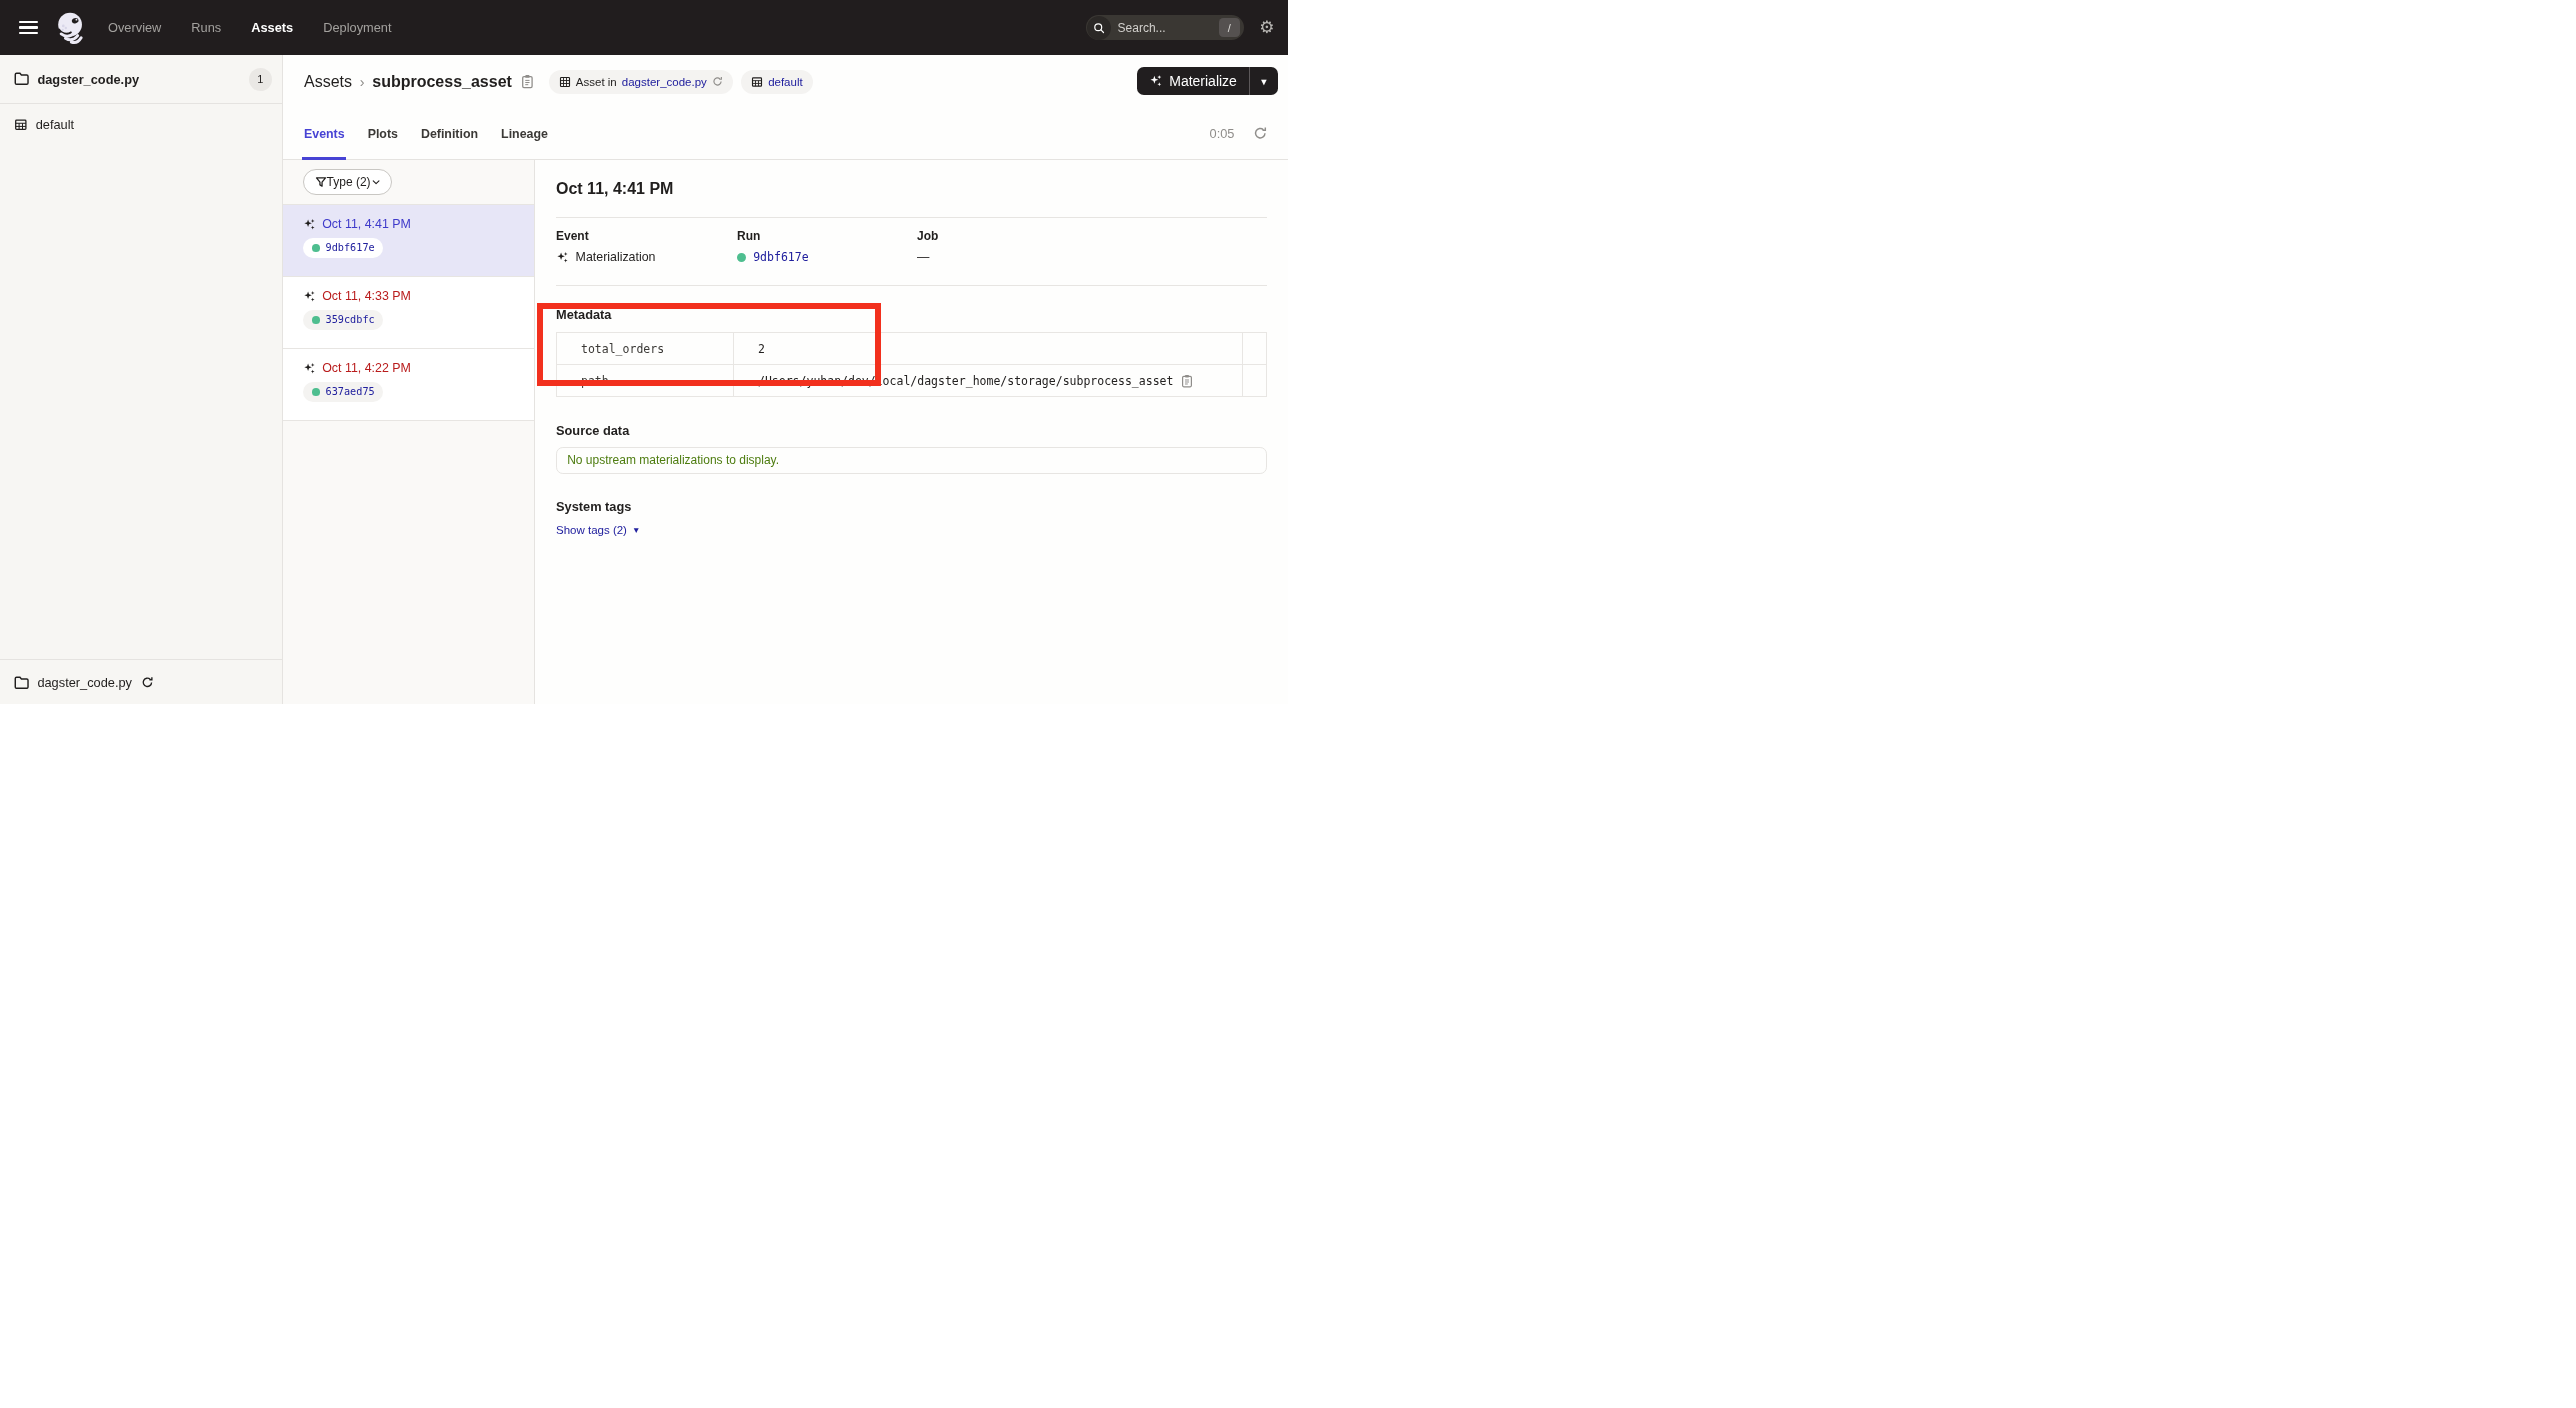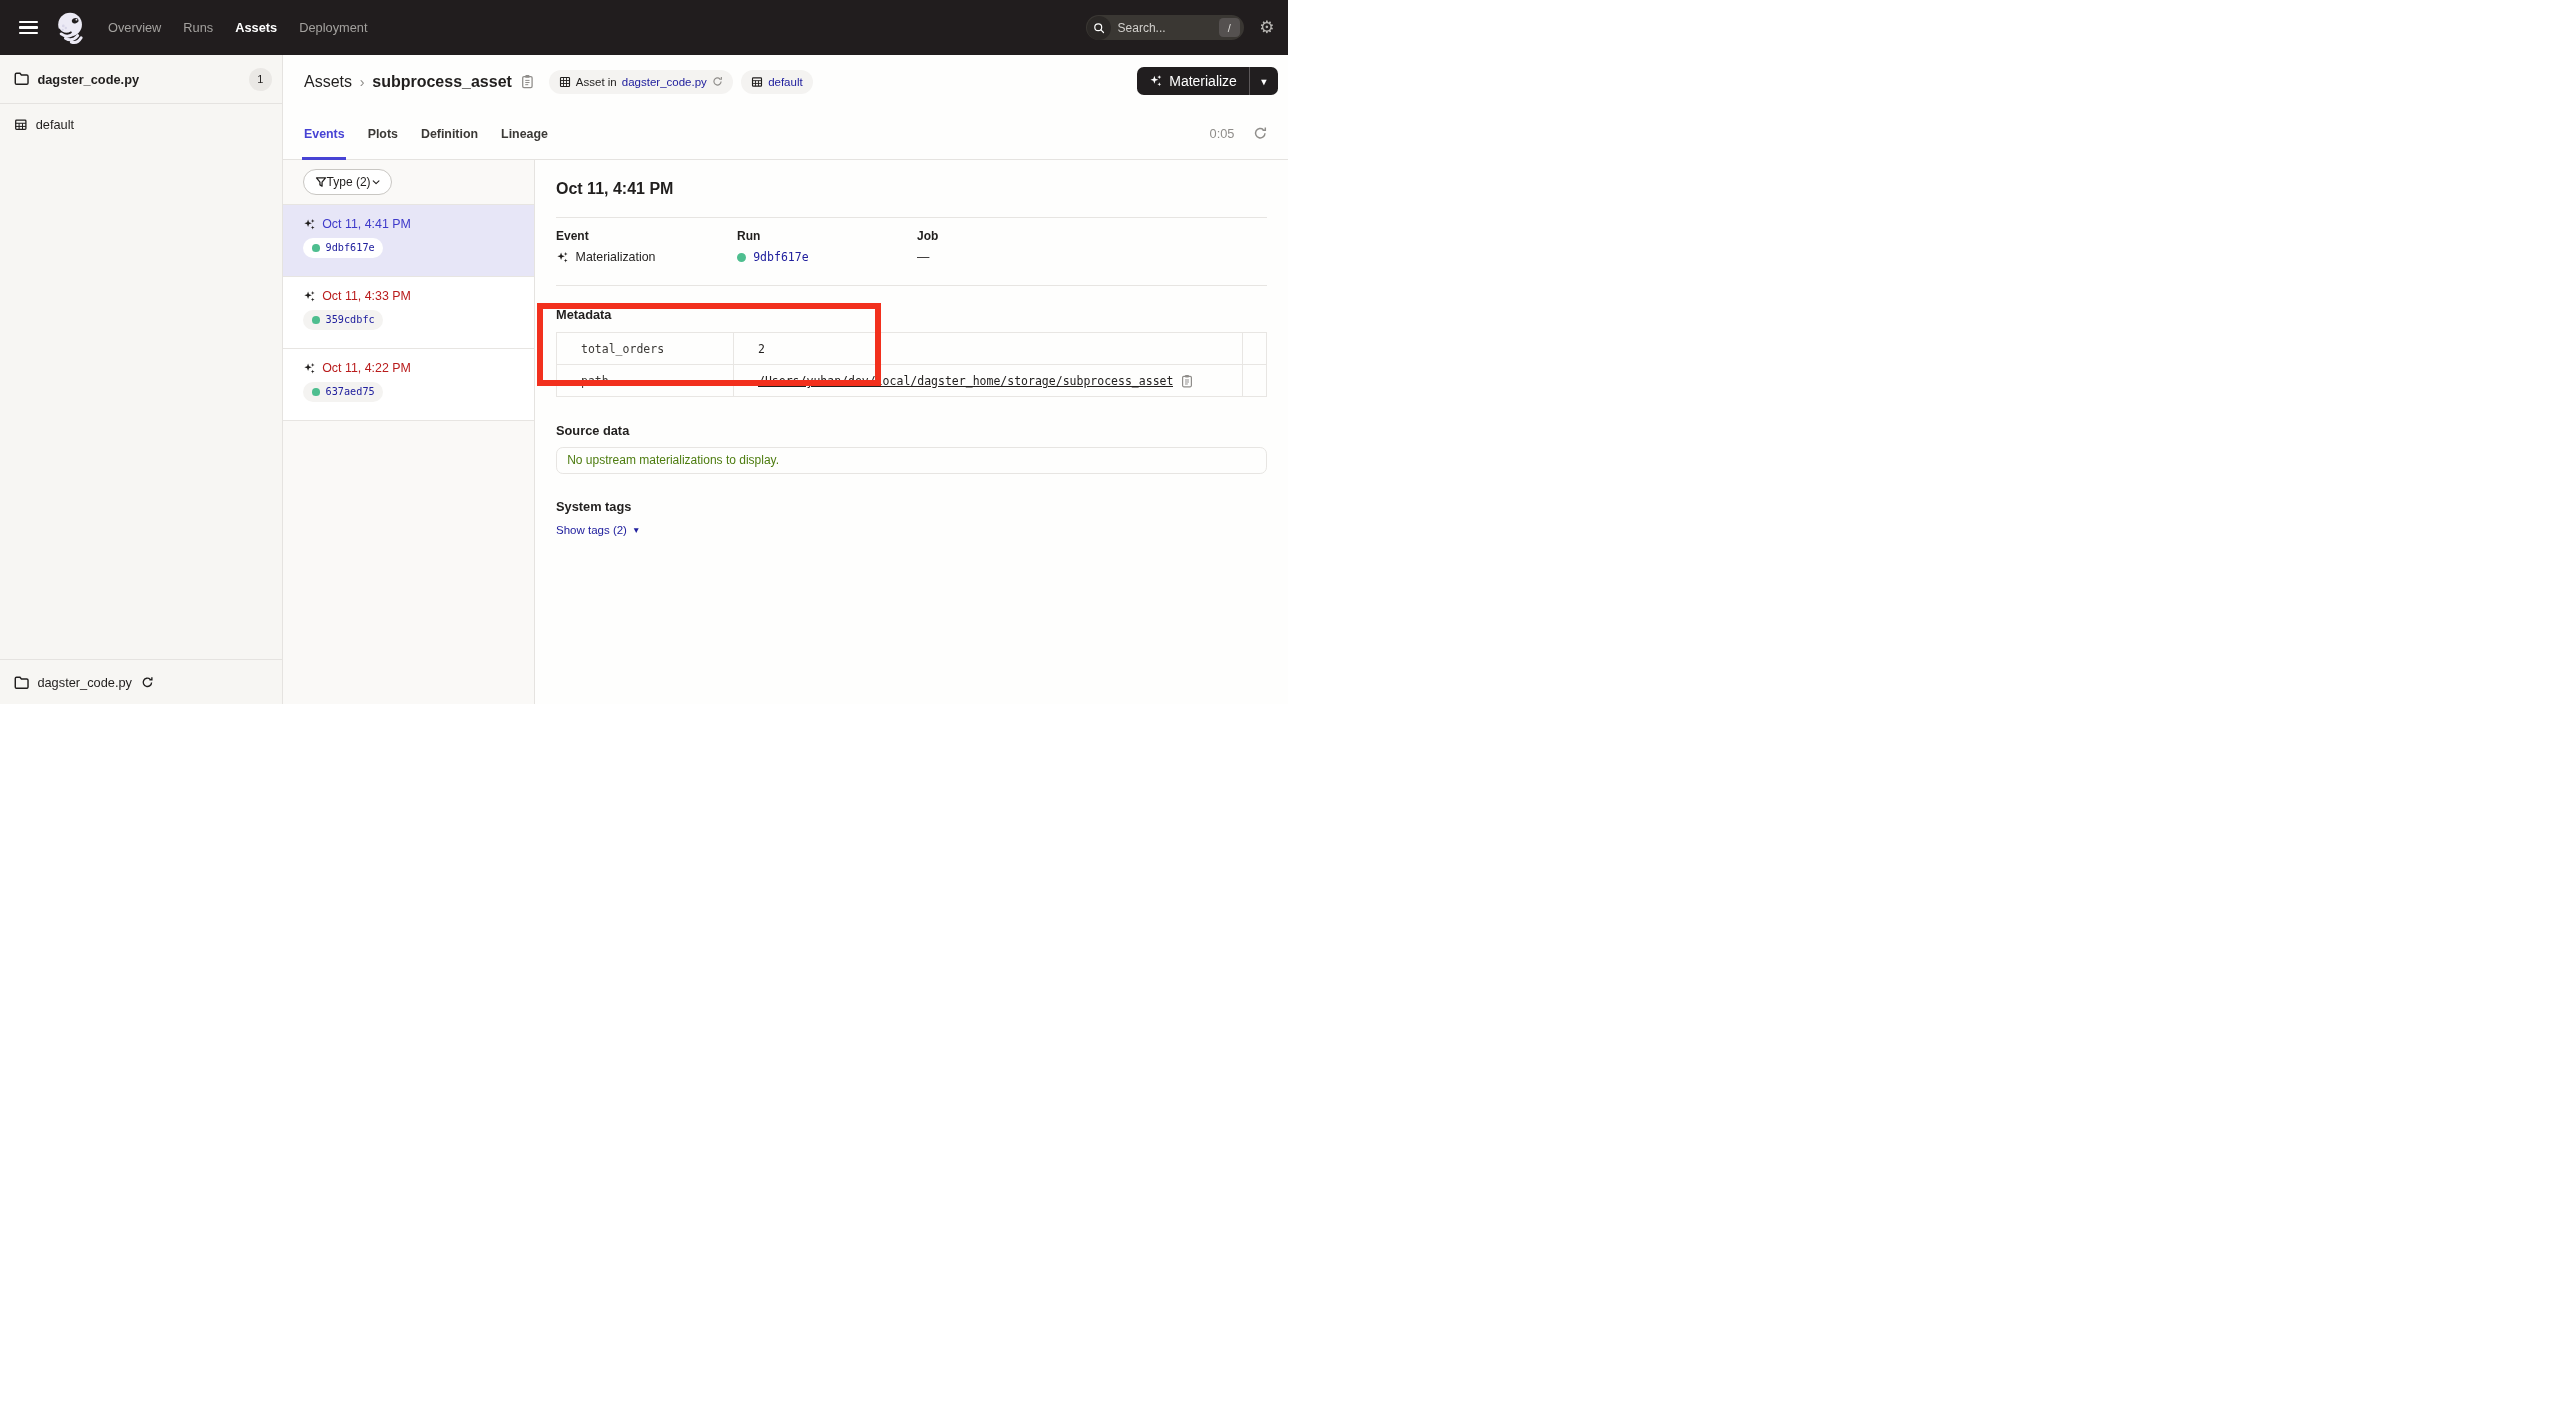--- a/index.html
+++ b/index.html
@@ -16,21 +16,21 @@
 
   
   .topnav {
     height: 55px; background: #211d1e;
     display: flex; align-items: center;
     padding: 0 13.6px 0 19px; position: relative;
   }
   .hamburger { width: 19px; display: flex; flex-direction: column; gap: 3.4px; cursor: pointer; margin-right: 17px; }
   .hamburger span { display: block; height: 2.1px; background: #ffffff; border-radius: 0.9px; }
   .logo { width: 31px; height: 34px; margin-right: 22px; }
-  .nav-links { display: flex; align-items: center; gap: 22px; }
+  .nav-links { display: flex; align-items: center; gap: 30px; }
   .nav-link { font-size: 12.8px; color: #a3a19e; cursor: pointer; }
   .nav-link.active { color: #ffffff; font-weight: 700; }
   .nav-right { margin-left: auto; display: flex; align-items: center; gap: 15.3px; }
   .search-pill {
     width: 158px; height: 25.6px; background: #3a3733; border-radius: 12.8px;
     display: flex; align-items: center; padding: 0 4.3px 0 0.9px; cursor: text;
   }
   .search-iconwrap { width: 24px; height: 24px; border-radius: 50%; background: #2b2826; display: flex; align-items: center; justify-content: center; }
   .search-placeholder { color: #d2d0cd; font-size: 12px; margin-left: 6.8px; flex: 1; }
   .slash-badge { width: 20.4px; height: 19px; background: #555150; border-radius: 4.3px; color: #dddbd8; font-size: 11px; display: flex; align-items: center; justify-content: center; }
@@ -120,21 +120,21 @@
   .run-dot-lg { width: 9.4px; height: 9.4px; border-radius: 50%; background: #4ebe8f; }
   .run-link { font-family: "DejaVu Sans Mono", "Liberation Mono", monospace; font-size: 11.5px; color: #21209e; cursor: pointer; }
   .rule-2 { margin-top: 21px; }
   .section-heading { margin-top: 21px; font-size: 12.8px; font-weight: 700; color: #211f1e; }
   .meta-table { margin-top: 10.2px; width: 100%; border: 0.9px solid #e8e6e3; border-collapse: collapse; }
   .meta-table td { border: 0.9px solid #e8e6e3; height: 32px; font-family: "DejaVu Sans Mono", "Liberation Mono", monospace; font-size: 11.5px; padding: 0 24px; }
   .meta-key { width: 177px; color: #3b3936; }
   .meta-val { color: #211f1e; }
   .meta-actions { width: 24px; padding: 0 !important; }
   .path-cell { display: flex; align-items: center; gap: 7.7px; }
-  .path-link { color: #232120; text-decoration: underline; cursor: pointer; white-space: nowrap; overflow: hidden; }
+  .path-link { color: #232120; cursor: pointer; white-space: nowrap; overflow: hidden; }
   .source-box { margin-top: 8.5px; border: 0.9px solid #e7e5e2; border-radius: 6.8px; height: 27px; display: flex; align-items: center; padding: 0 10.2px; font-size: 12px; color: #4d7c0f; }
   .sec-tags { margin-top: 25.6px; }
   .tags-toggle { margin-top: 10.2px; display: inline-flex; align-items: center; gap: 5.1px; font-size: 11.5px; color: #21209e; cursor: pointer; }
   .caret-down { font-size: 8.5px; color: #21209e; }
 
   
   .annotation {
     position: absolute; left: 537px; top: 303px; width: 344px; height: 83px;
     border: 6.8px solid #f2301d; z-index: 40; pointer-events: none;
   }

